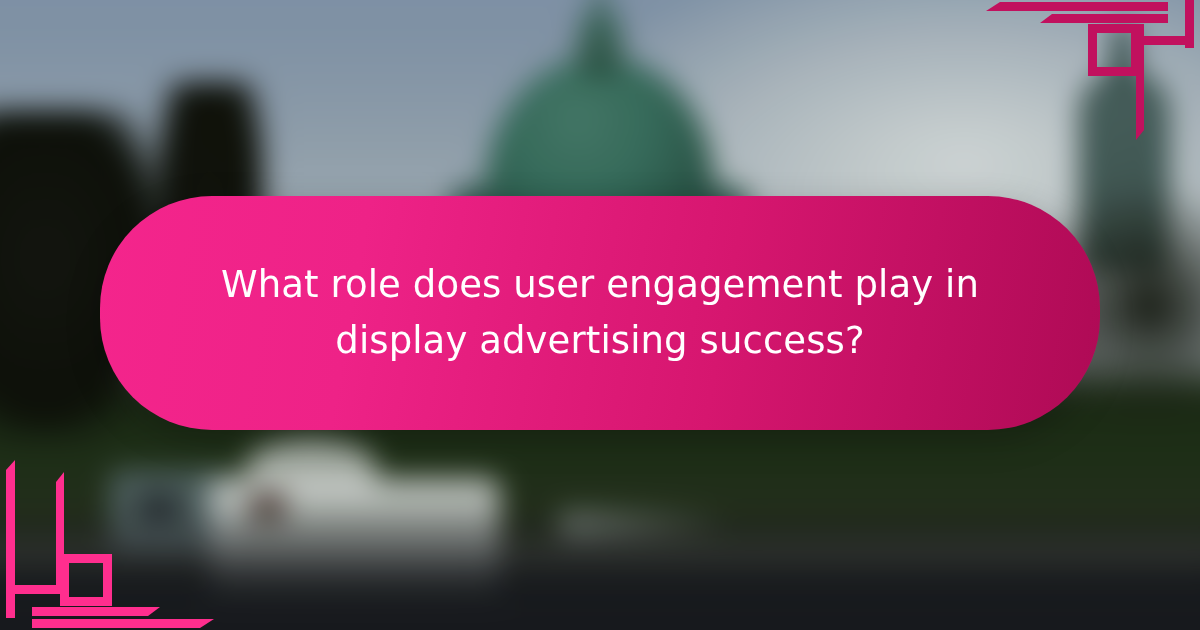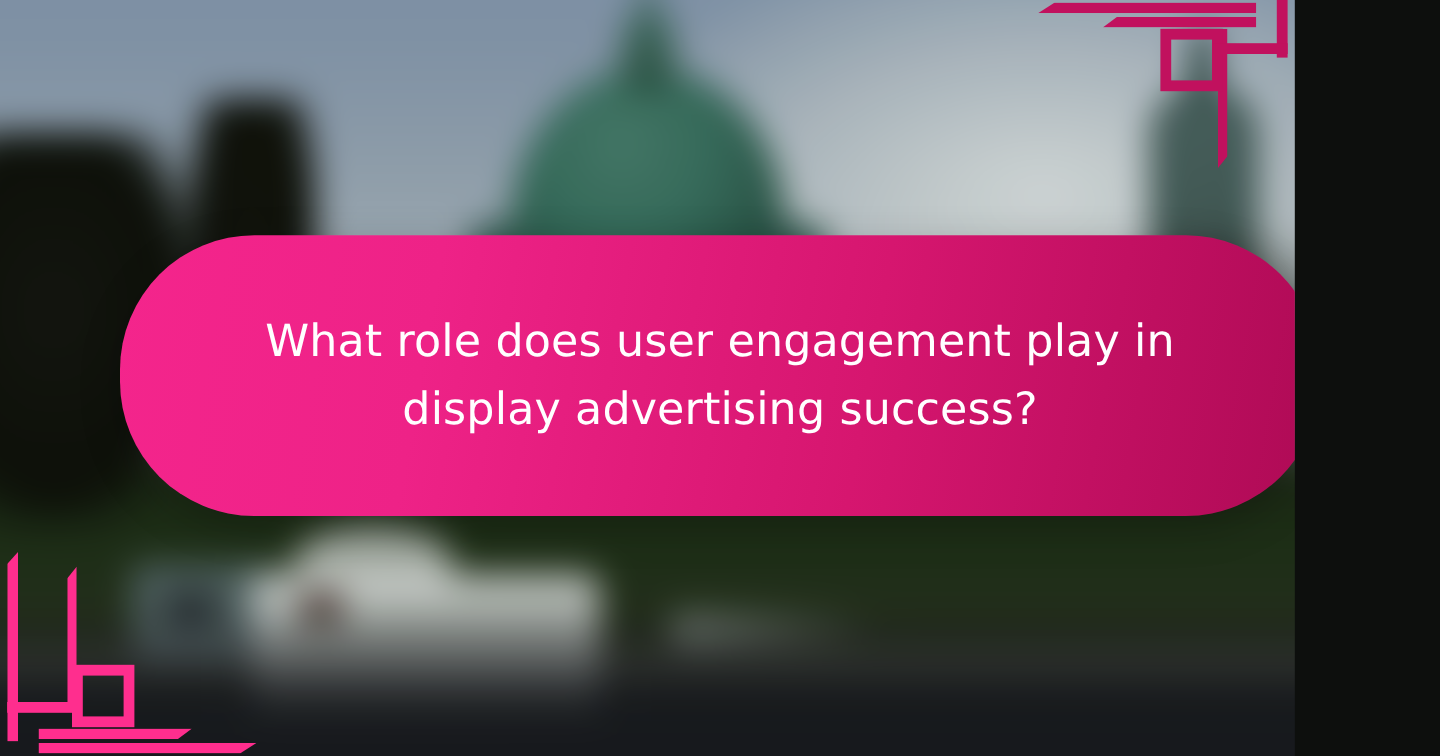--- a/index.html
+++ b/index.html
@@ -9,21 +9,21 @@
     width:1200px;
     height:630px;
     overflow:hidden;
     background:#0d0f0d;
     font-family:"DejaVu Sans", sans-serif;
   }
 
   
   .stage {
     position:relative;
-    width:1079px;
+    width:1200px;
     height:630px;
     overflow:hidden;
   }
 
   
   .photo {
     position:absolute;
     inset:-40px;
     overflow:hidden;
     filter:blur(14px) saturate(0.92) brightness(0.97);

